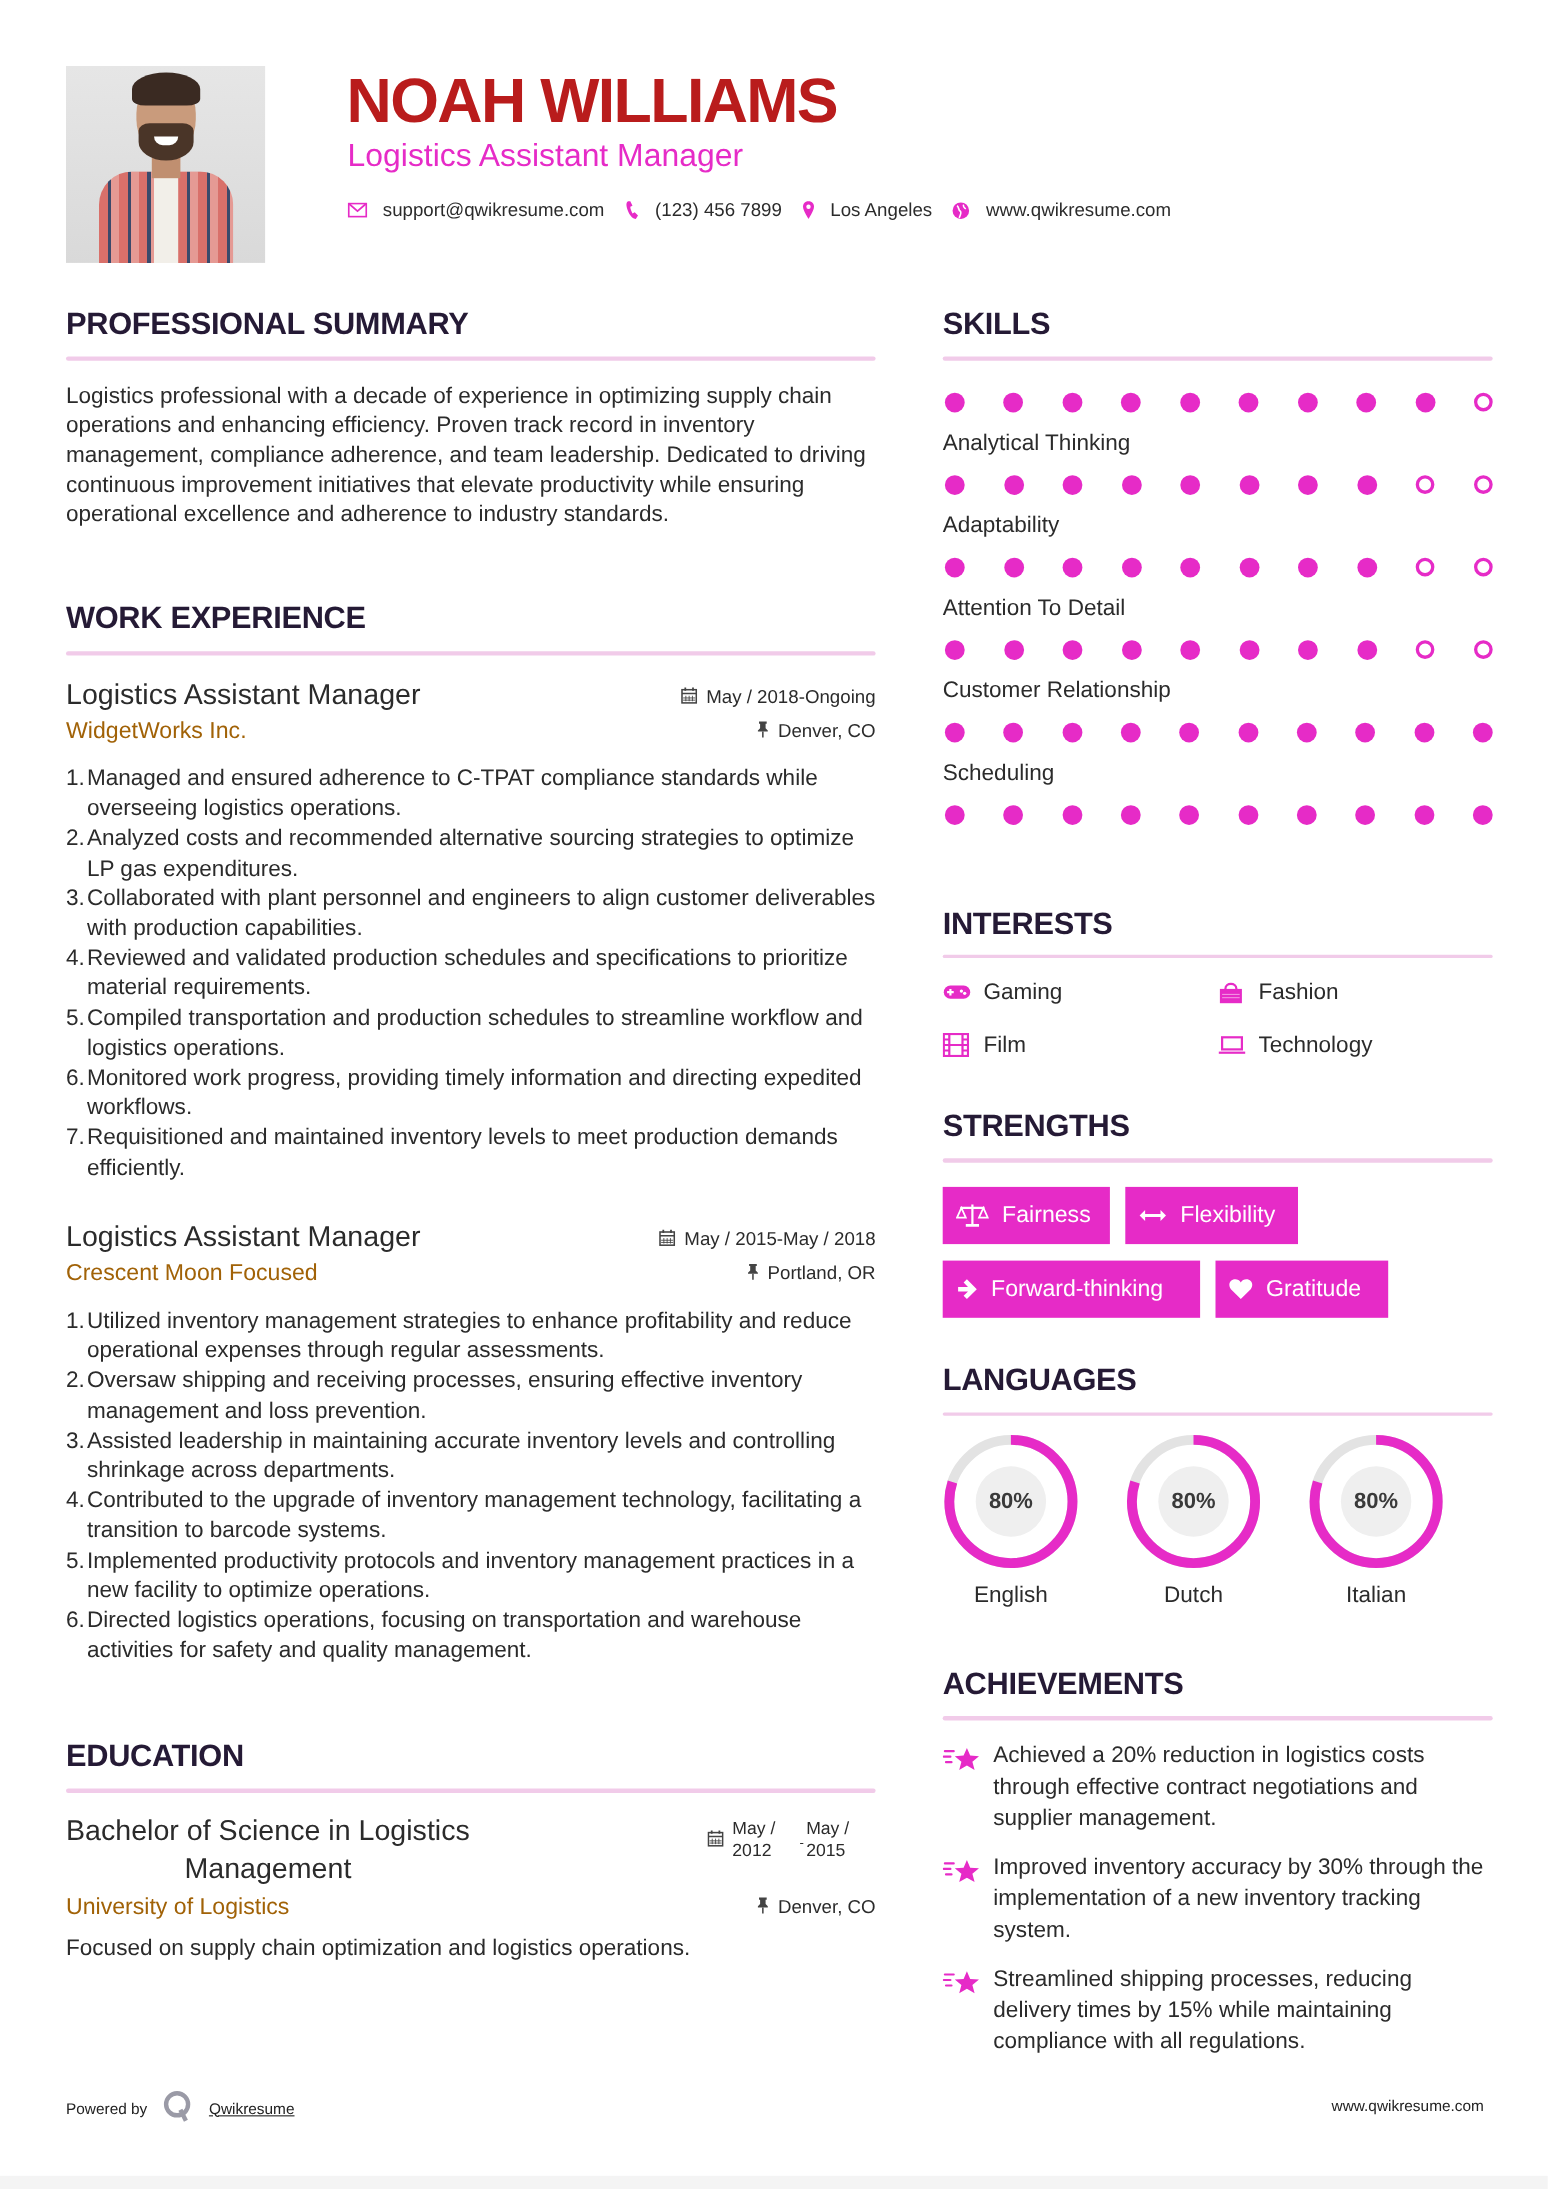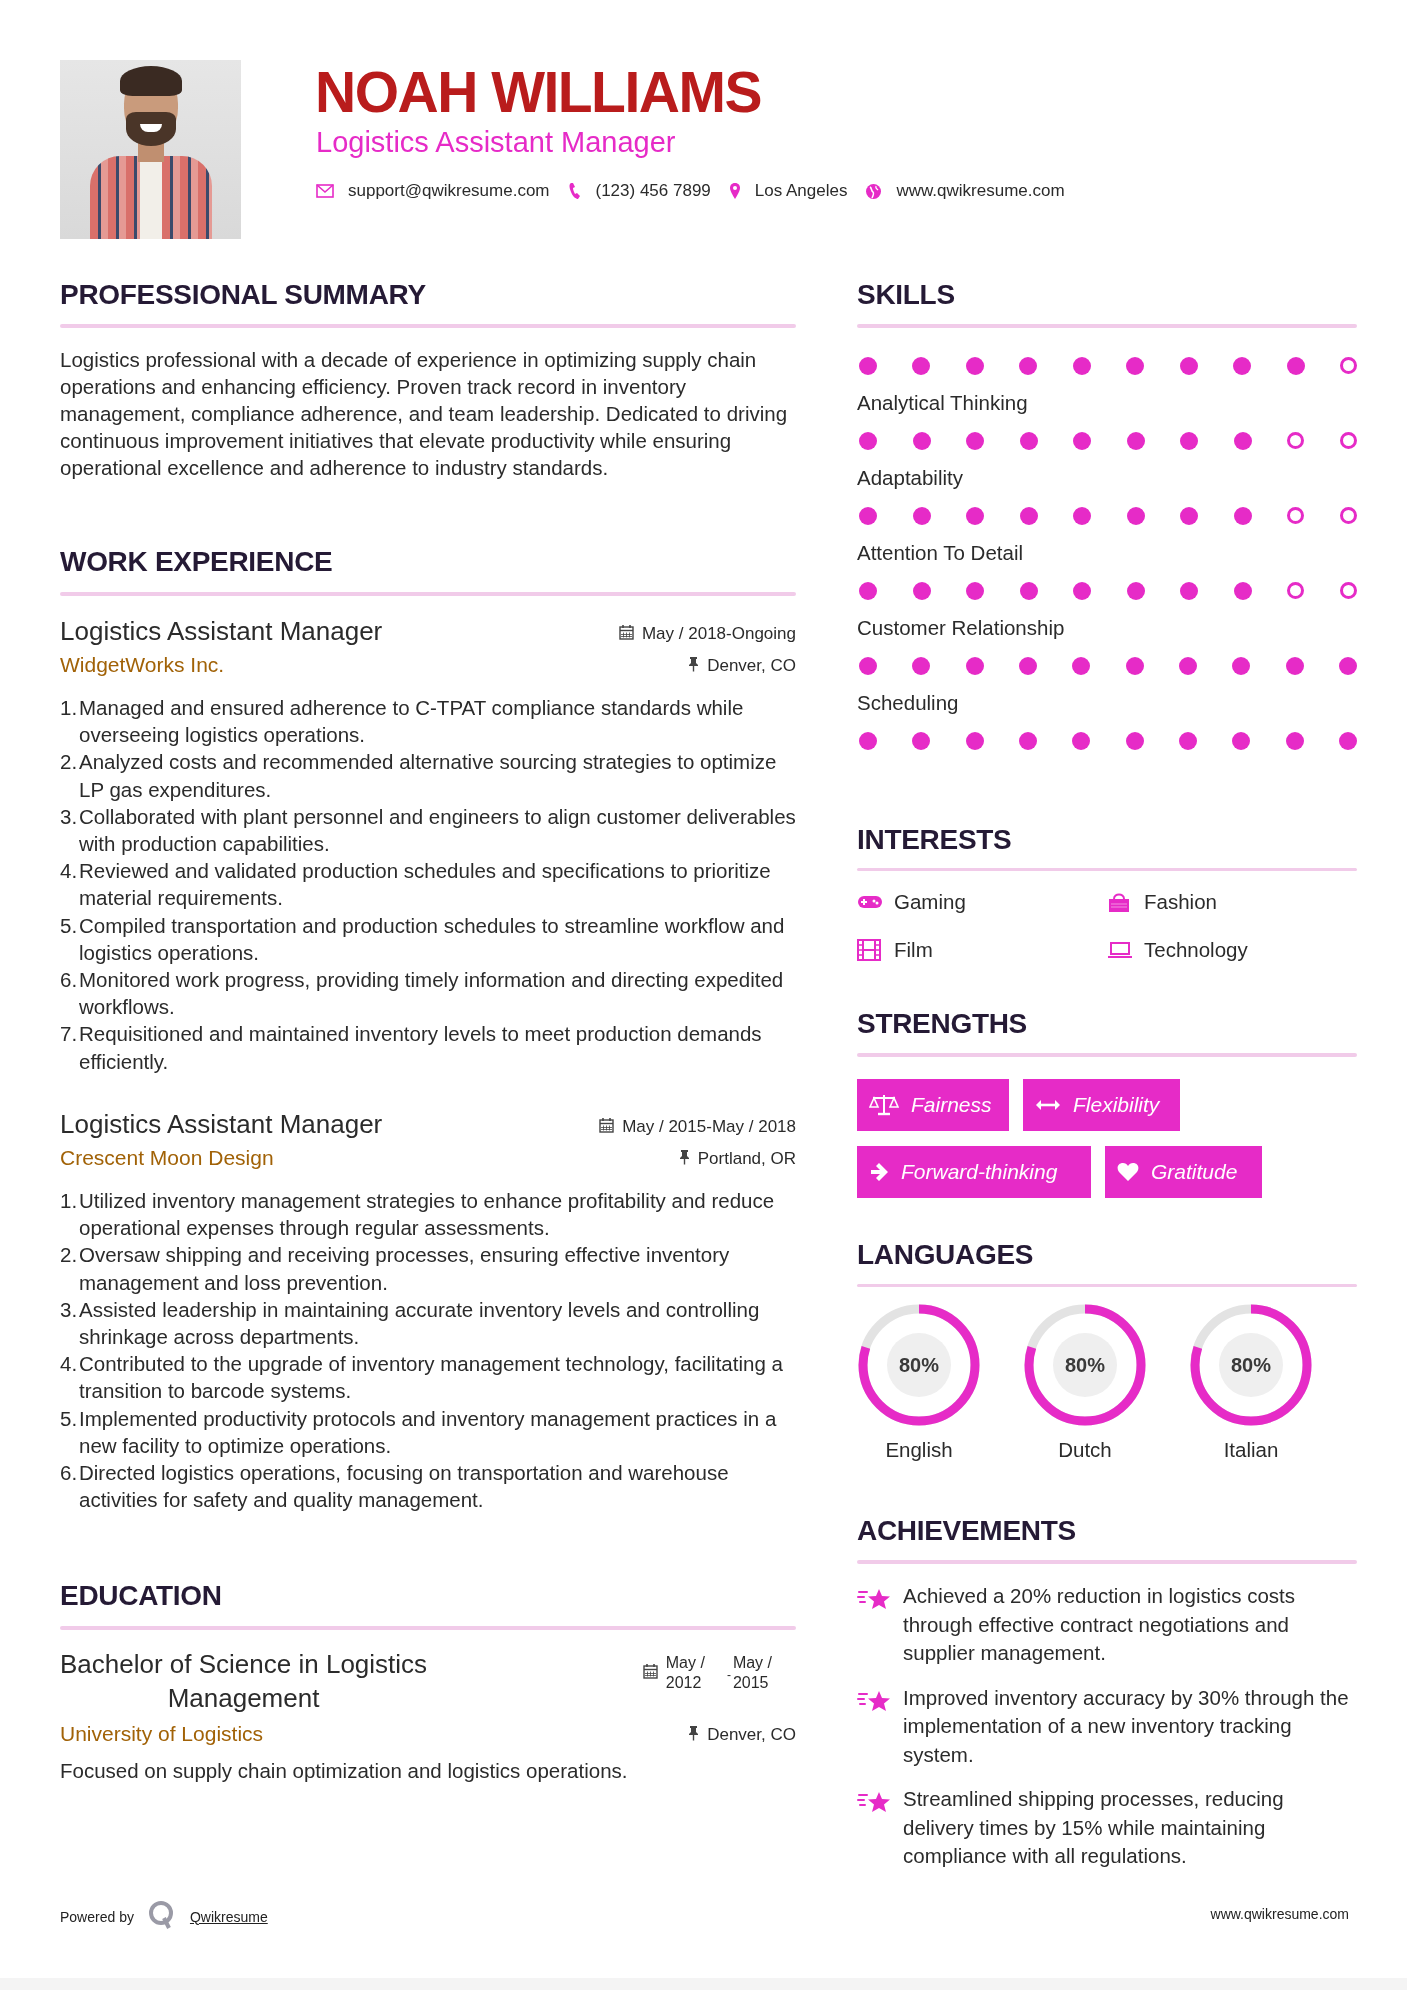--- a/index.html
+++ b/index.html
@@ -215,21 +215,21 @@
             <line x1="1" y1="6.5" x2="14" y2="6.5" stroke="#444" stroke-width="1.4"></line>
             <line x1="4" y1="1" x2="4" y2="4" stroke="#444" stroke-width="1.6"></line>
             <line x1="11" y1="1" x2="11" y2="4" stroke="#444" stroke-width="1.6"></line>
             <path d="M4.5 8.5v5M7.5 8.5v5M10.5 8.5v5M2 10.5h11M2 12.5h11" stroke="#444" stroke-width="0.8"></path>
           </svg>
       </span>
       <span>May / 2015-May / 2018</span>
     </span>
   </div>
   <div class="job-head" style="margin-top:2px;">
-    <span class="company">Crescent Moon Design</span>
+    <span class="company">Crescent Moon Focused</span>
     <span class="job-meta">
       <span class="mi">
         <svg width="11" height="16" viewBox="0 0 11 16">
             <path d="M2 1h7v2H8v4l2 2v1H1V9l2-2V3H2z" fill="#444"></path>
             <line x1="5.5" y1="10" x2="5.5" y2="15.5" stroke="#444" stroke-width="1.4"></line>
           </svg>
       </span>
       <span>Portland, OR</span>
     </span>
   </div>
@@ -446,21 +446,21 @@
           </svg>
       </span>
       <span>Technology</span>
     </div>
   </div>
 </div>
 
 <div class="abs right" style="top:1007px;">
   <div class="sec-title">STRENGTHS</div>
   <div class="rule" style="margin-top:12px;"></div>
-  <div class="tags" style="margin-top:22px;font-style:italic;">
+  <div class="tags" style="margin-top:22px;">
     <span class="tag" style="width:152px;">
       <span class="ic">
         <svg width="30" height="24" viewBox="0 0 30 24">
             <line x1="15" y1="2" x2="15" y2="21" stroke="#fff" stroke-width="2"></line>
             <line x1="4" y1="5" x2="26" y2="5" stroke="#fff" stroke-width="2"></line>
             <path d="M5 5 L1 14 H9 Z" fill="none" stroke="#fff" stroke-width="1.6"></path>
             <path d="M25 5 L21 14 H29 Z" fill="none" stroke="#fff" stroke-width="1.6"></path>
             <line x1="9" y1="21" x2="21" y2="21" stroke="#fff" stroke-width="2.4"></line>
           </svg>
       </span>

